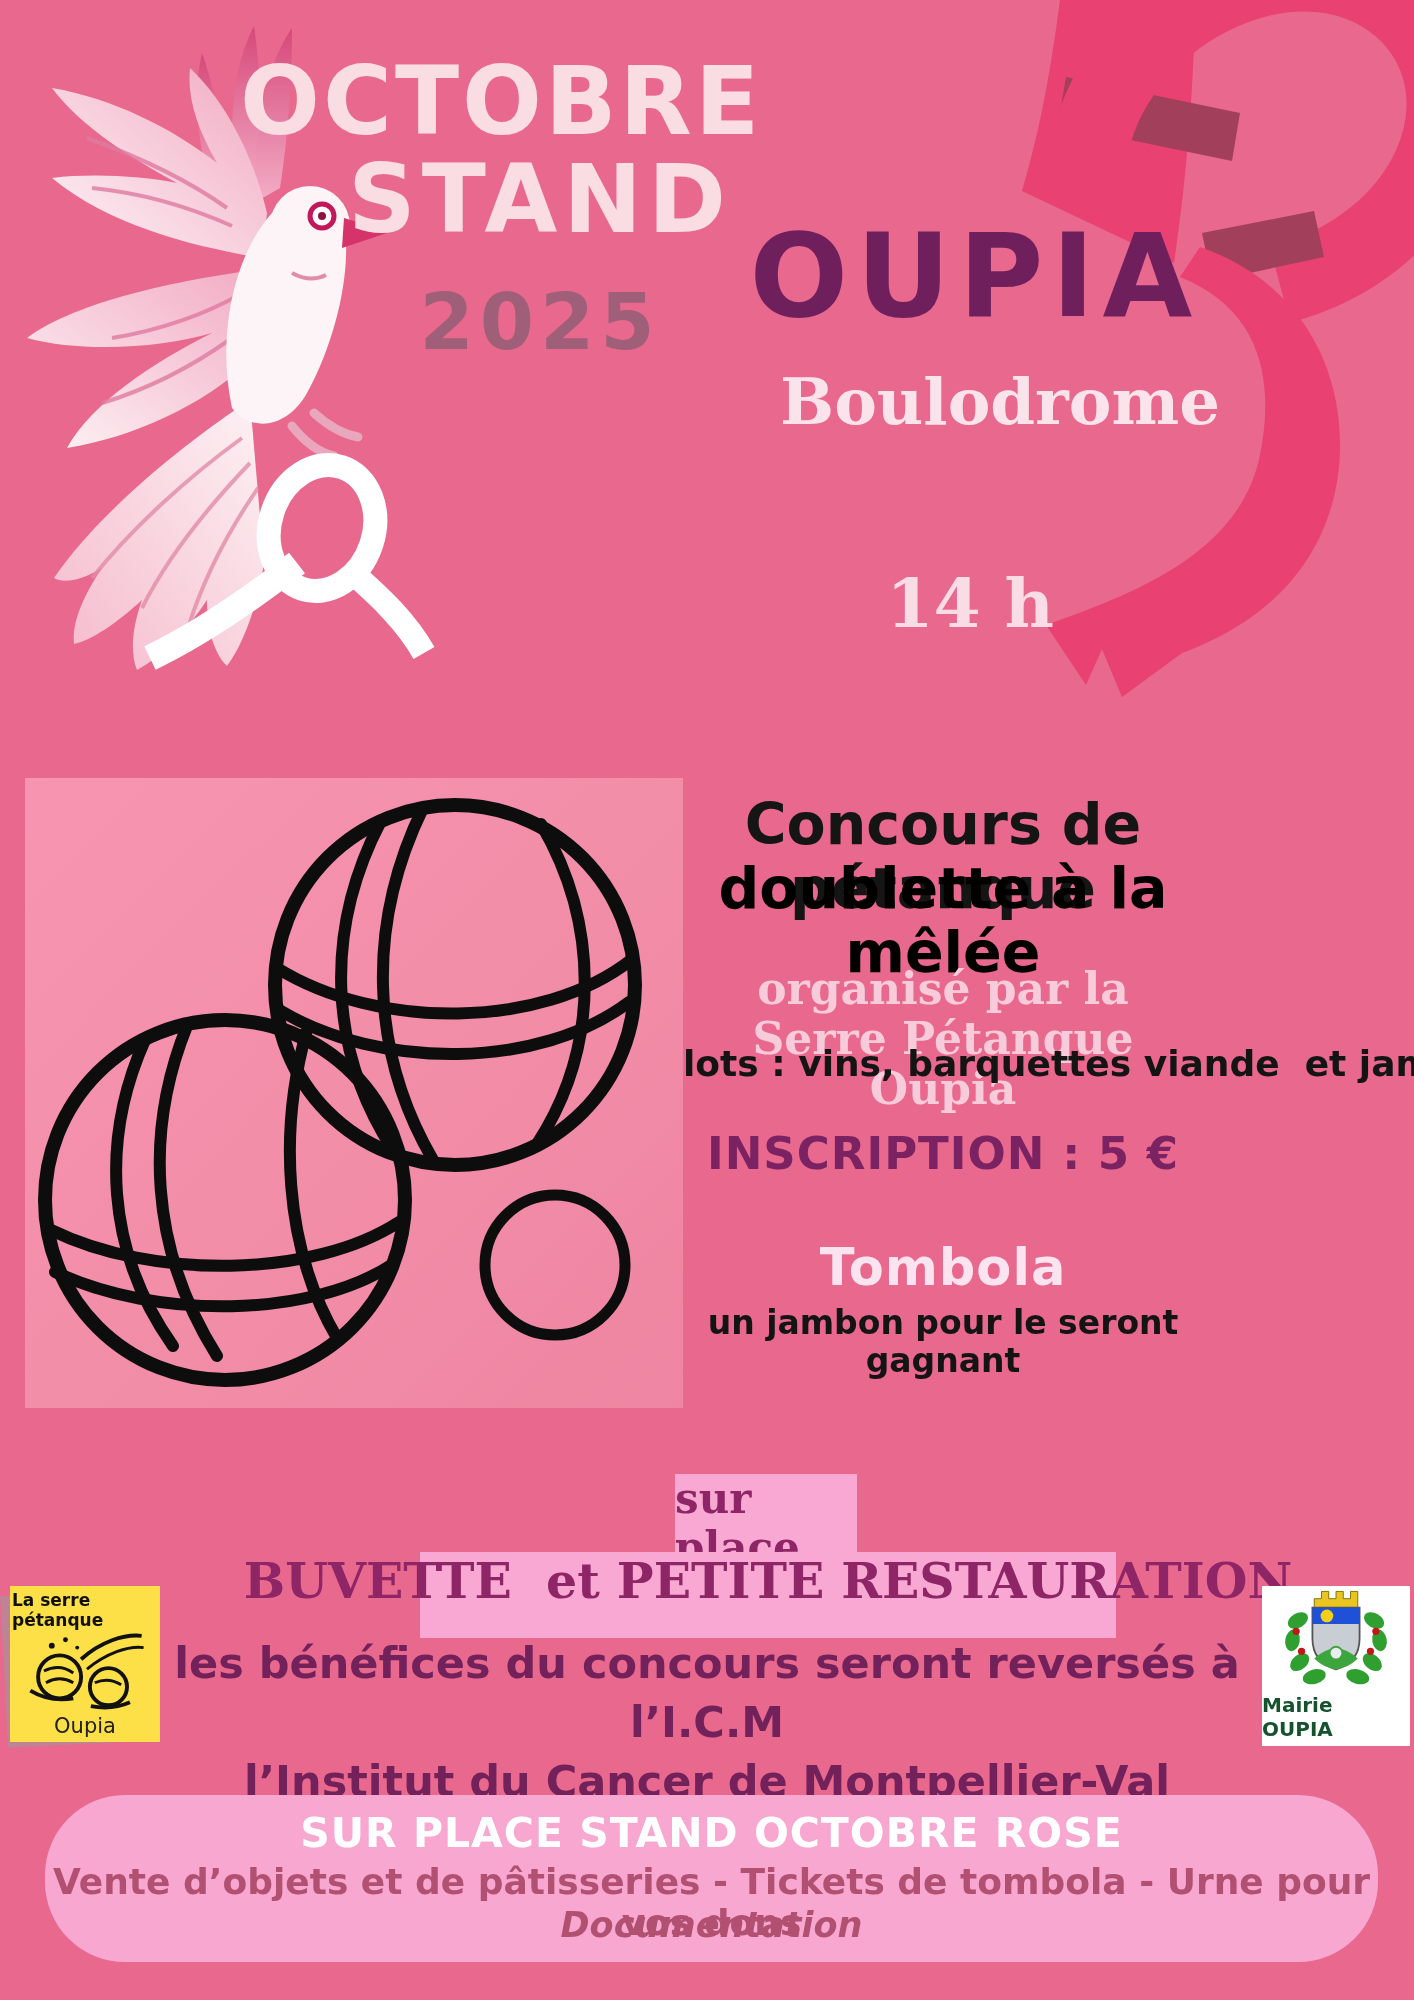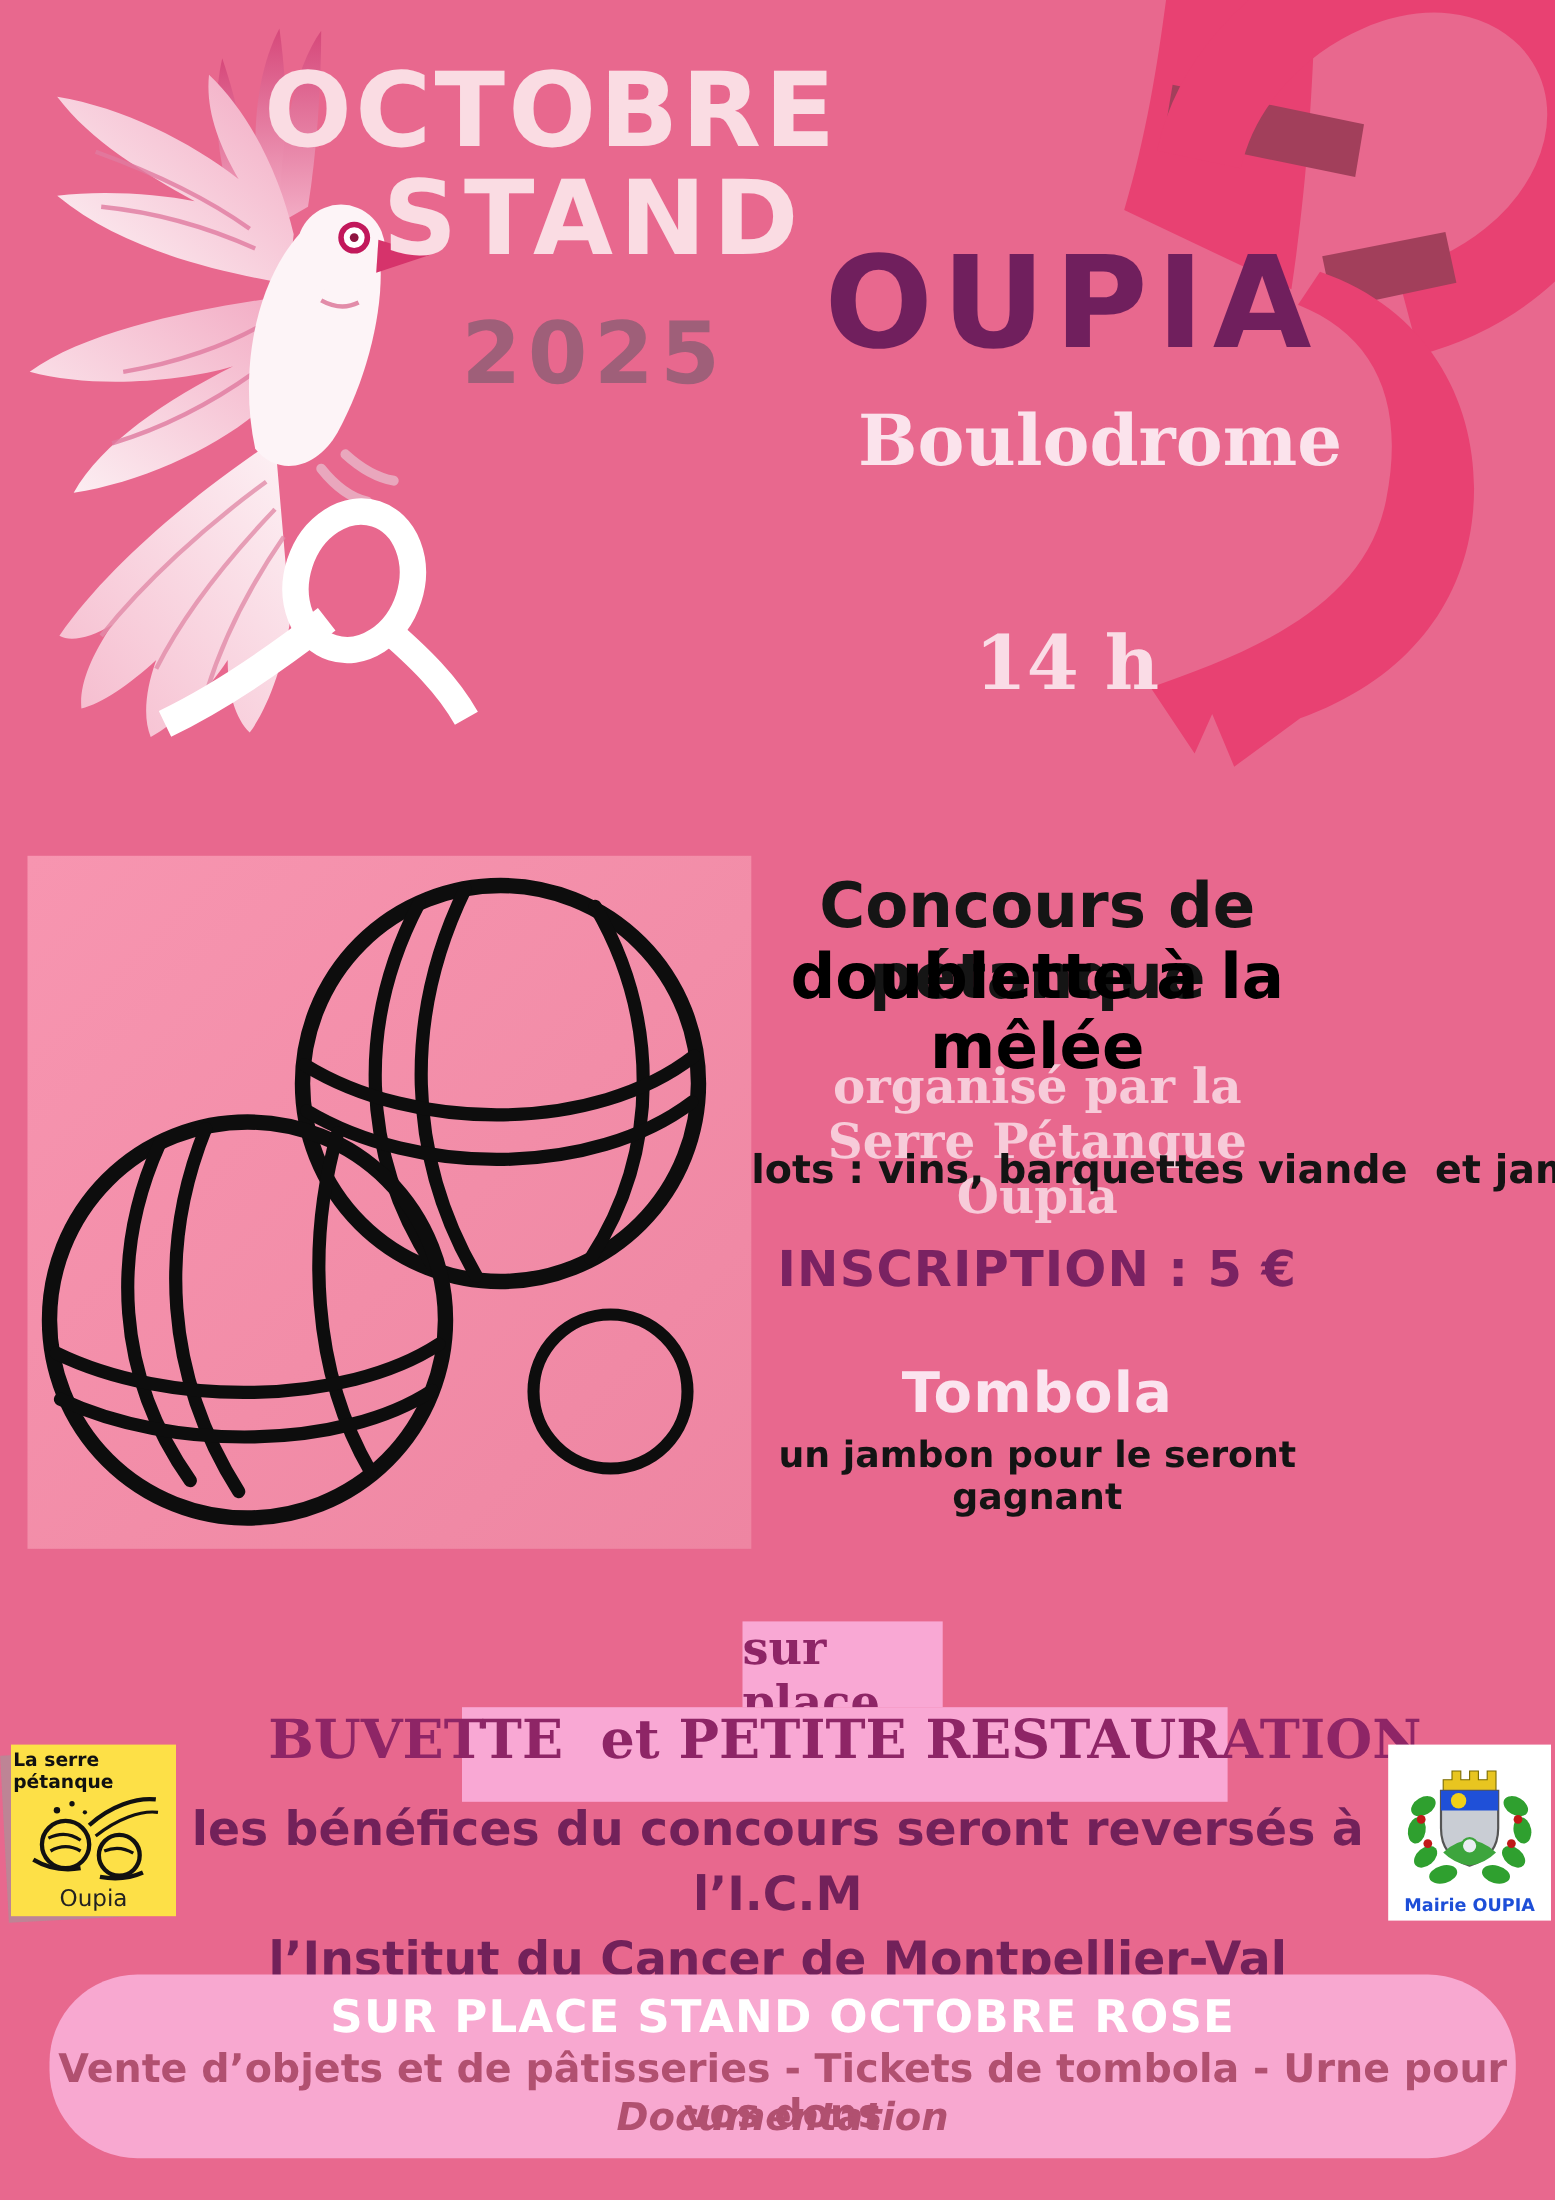--- a/index.html
+++ b/index.html
@@ -55,21 +55,21 @@
   .club-shadow { left:4px; top:1592px; width:152px; height:152px; background:#9a9a9a;
                  transform:rotate(-3deg); opacity:.55; }
   .club-logo { left:10px; top:1586px; width:150px; height:156px; background:#fde047;
                display:flex; flex-direction:column; align-items:center; justify-content:space-between;
                padding:4px 2px; }
   .club-top { font-size:17px; font-weight:800; color:#111; }
   .club-bottom { font-size:21px; color:#222; }
   .mairie-logo { left:1262px; top:1586px; width:148px; height:160px; background:#fff;
                  display:flex; flex-direction:column; align-items:center; justify-content:flex-end;
                  padding-bottom:5px; }
-  .mairie-label { font-size:16px; font-weight:800; color:#1d4ed8; }
+  .mairie-label { font-size:20px; font-weight:800; color:#14532d; }
   .benefits { left:120px; top:1634px; width:1174px; font-size:43px; line-height:59px;
               font-weight:800; color:#72215A; }
 
   
   .banner { left:45px; top:1795px; width:1333px; height:167px; background:#F8A8D0;
             border-radius:80px; }
   .banner div { position:absolute; left:0; width:100%; text-align:center; }
   .banner-title { top:14px;  font-size:41px; font-weight:800; color:#FFFFFF; letter-spacing:1px; }
   .banner-line2 { top:66px;  font-size:36px; font-weight:800; color:#B15070; }
   .banner-line3 { top:110px; font-size:35px; font-weight:800; font-style:italic; color:#B15070; }

